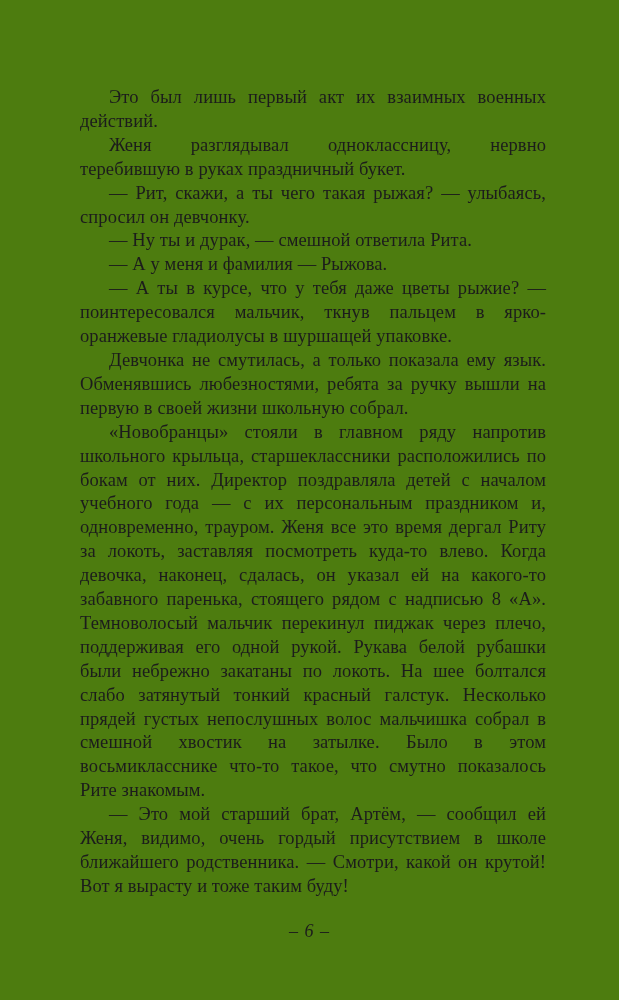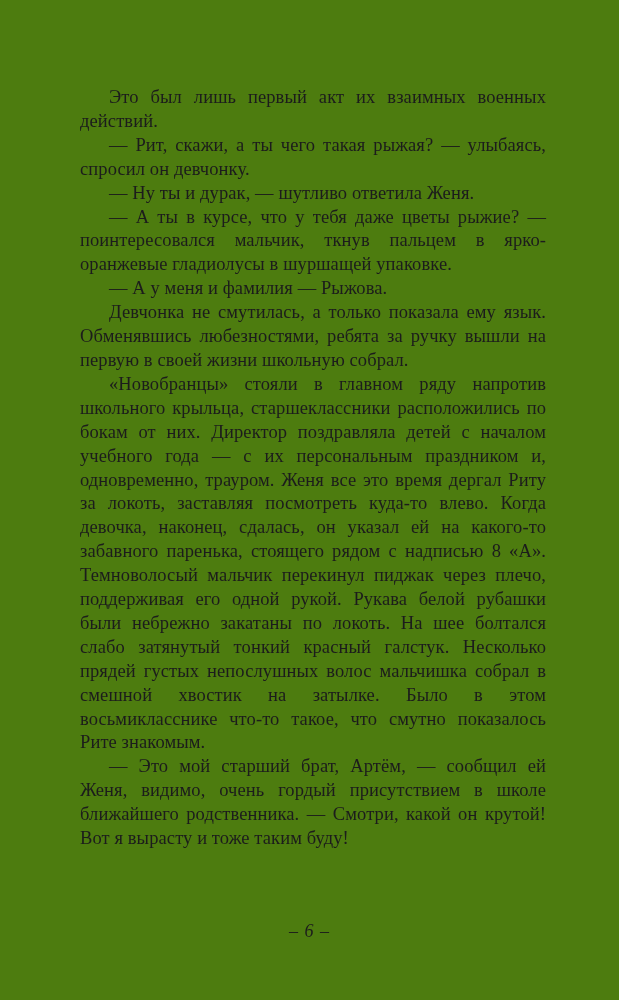--- a/index.html
+++ b/index.html
@@ -44,22 +44,23 @@
       color: #1c1c1c;
       letter-spacing: 1px;
     }
   </style>
 </head>
 <body>
 
 <div class="page">
   <div class="text-block" lang="ru">
     <p>Это был лишь первый акт их взаимных военных действий.</p>
+    <p>Женя разглядывал одноклассницу, нервно теребившую в руках праздничный букет.</p>
     <p>— Рит, скажи, а ты чего такая рыжая? — улыбаясь, спросил он девчонку.</p>
-    <p>— Ну ты и дурак, — шутливо ответила Женя.</p>
+    <p>— Ну ты и дурак, — смешной ответила Рита.</p>
+    <p>— А у меня и фамилия — Рыжова.</p>
     <p>— А ты в курсе, что у тебя даже цветы рыжие? — поинтересовался мальчик, ткнув пальцем в ярко-оранжевые гладиолусы в шуршащей упаковке.</p>
-    <p>— А у меня и фамилия — Рыжова.</p>
     <p>Девчонка не смутилась, а только показала ему язык. Обменявшись любезностями, ребята за ручку вышли на первую в своей жизни школьную собрал.</p>
     <p>«Новобранцы» стояли в главном ряду напротив школьного крыльца, старшеклассники расположились по бокам от них. Директор поздравляла детей с началом учебного года — с их персональным праздником и, одновременно, трауром. Женя все это время дергал Риту за локоть, заставляя посмотреть куда-то влево. Когда девочка, наконец, сдалась, он указал ей на какого-то забавного паренька, стоящего рядом с надписью 8 «А». Темноволосый мальчик перекинул пиджак через плечо, поддерживая его одной рукой. Рукава белой рубашки были небрежно закатаны по локоть. На шее болтался слабо затянутый тонкий красный галстук. Несколько прядей густых непослушных волос мальчишка собрал в смешной хвостик на затылке. Было в этом восьмикласснике что-то такое, что смутно показалось Рите знакомым.</p>
     <p>— Это мой старший брат, Артём, — сообщил ей Женя, видимо, очень гордый присутствием в школе ближайшего родственника. — Смотри, какой он крутой! Вот я вырасту и тоже таким буду!</p>
   </div>
   <div class="page-number">– 6 –</div>
 </div>
 
 </body></html>

